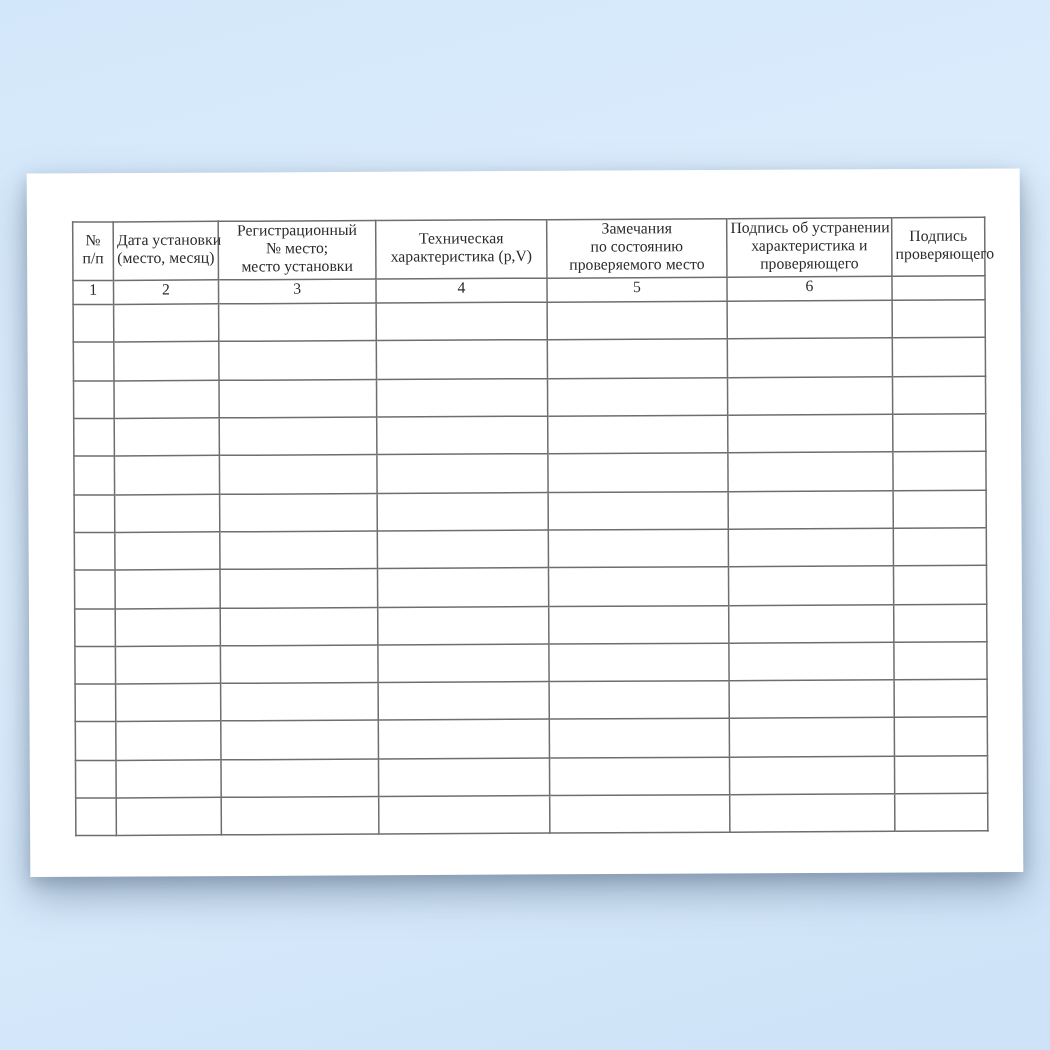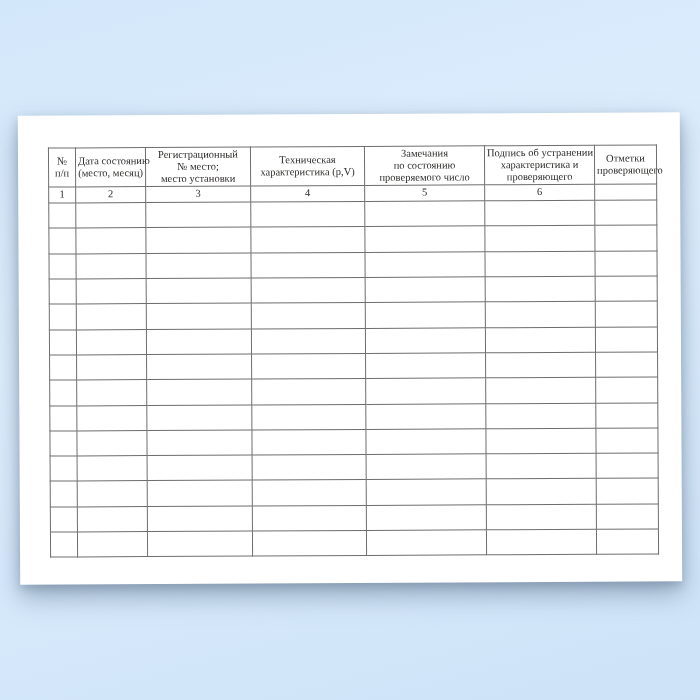--- a/index.html
+++ b/index.html
@@ -77,44 +77,44 @@
       <col style="width:110px">
       <col style="width:62px">
     </colgroup>
     <thead>
       <tr>
         <th>
           <span class="hl">№</span>
           <span class="hl">п/п</span>
         </th>
         <th>
-          <span class="hl">Дата состоянию</span>
+          <span class="hl">Дата установки</span>
           <span class="hl">(место, месяц)</span>
         </th>
         <th>
           <span class="hl">Регистрационный</span>
           <span class="hl">№ место;</span>
           <span class="hl">место установки</span>
         </th>
         <th>
           <span class="hl">Техническая</span>
           <span class="hl">характеристика (p,V)</span>
         </th>
         <th>
           <span class="hl">Замечания</span>
           <span class="hl">по состоянию</span>
-          <span class="hl">проверяемого число</span>
+          <span class="hl">проверяемого место</span>
         </th>
         <th>
           <span class="hl">Подпись об устранении</span>
           <span class="hl">характеристика и</span>
           <span class="hl">проверяющего</span>
         </th>
         <th>
-          <span class="hl">Отметки</span>
+          <span class="hl">Подпись</span>
           <span class="hl">проверяющего</span>
         </th>
       </tr>
     </thead>
     <tbody>
       <tr class="index-row">
         <td>1</td>
         <td>2</td>
         <td>3</td>
         <td>4</td>

